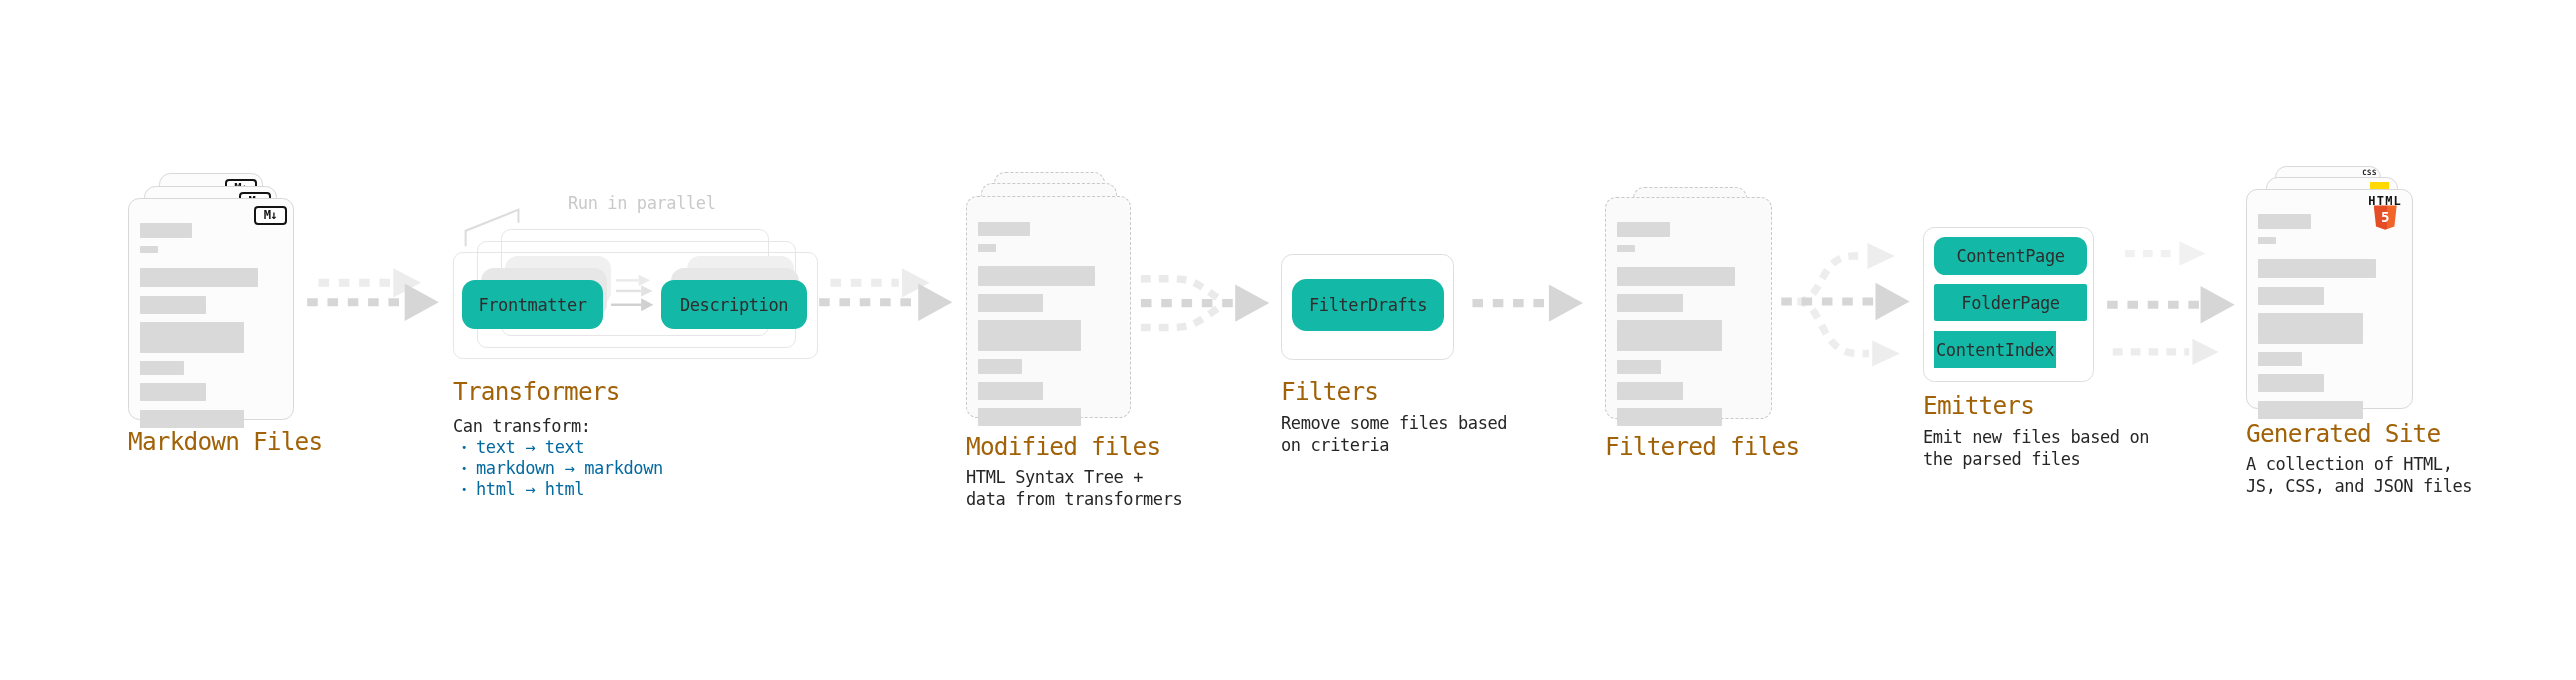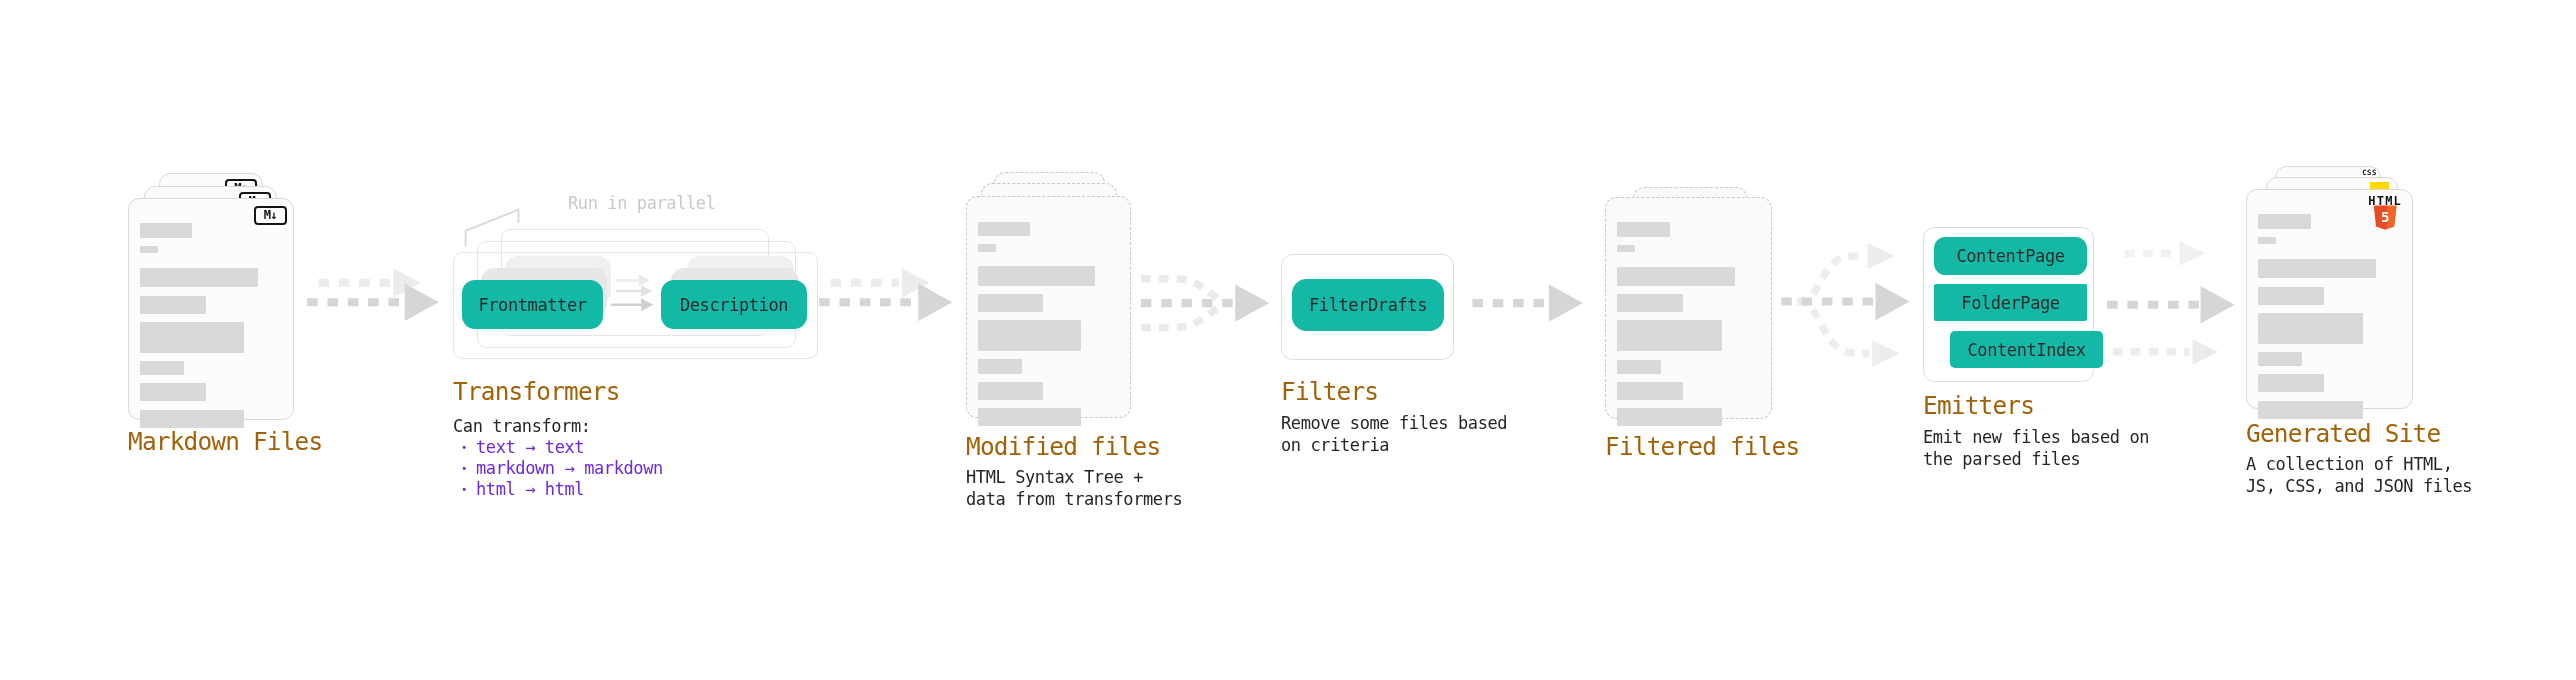--- a/index.html
+++ b/index.html
@@ -45,21 +45,21 @@
   .tcontainer{position:absolute;border:1.6px solid #e6e6e6;border-radius:9.8px;box-sizing:border-box;background:transparent;}
   .fcontainer{position:absolute;border:1.6px solid #dedede;border-radius:11.4px;box-sizing:border-box;background:transparent;}
   .pill{position:absolute;border-radius:13px;background:#14b8a6;display:flex;align-items:center;justify-content:center;
         font-size:17px;letter-spacing:-0.4px;color:#2d2d2d;box-sizing:border-box;}
   .pill.ghost1{background:#e7e7e7;}
   .pill.ghost2{background:#f0f0f0;}
 
   
   .h{position:absolute;font-size:24.4px;letter-spacing:-0.8px;color:#a16207;white-space:nowrap;}
   .sub{position:absolute;font-size:17px;letter-spacing:-0.4px;color:#262626;line-height:22px;white-space:pre-line;}
-  .bullet{position:absolute;font-size:17px;letter-spacing:-0.4px;color:#6d28d9;white-space:nowrap;}
+  .bullet{position:absolute;font-size:17px;letter-spacing:-0.4px;color:#0369a1;white-space:nowrap;}
   .bullet::before{content:"•";font-size:10.6px;vertical-align:2.4px;margin-right:9px;}
   .annotation{position:absolute;font-size:17px;letter-spacing:-0.4px;color:#c9c9c9;white-space:nowrap;}
 </style>
 </head>
 <body>
 
 <div class="canvas">
 
   <svg class="overlay" width="2576" height="681" viewBox="0 0 3170 838">
 
@@ -202,21 +202,21 @@
           <div class="bar b7"></div>
           <div class="bar b8"></div>
         </div>
       </div>
     </div>
     <div class="h" style="left:1605px;top:432px;">Filtered files</div>
 
     <div class="fcontainer" style="left:1923px;top:227px;width:171px;height:155px;"></div>
     <div class="pill" style="left:1934px;top:237px;width:153px;height:38px;border-radius:11.4px;">ContentPage</div>
     <div class="pill" style="left:1934px;top:284px;width:153px;height:37px;border-radius:2px;">FolderPage</div>
-    <div class="pill" style="left:1934px;top:331px;width:153px;height:37px;border-radius:5px;margin-left:16px;">ContentIndex</div>
+    <div class="pill" style="left:1934px;top:331px;width:122px;height:37px;border-radius:0;">ContentIndex</div>
     <div class="h" style="left:1923px;top:391px;">Emitters</div>
     <div class="sub" style="left:1923px;top:426px;">Emit new files based on
 the parsed files</div>
 
     <div class="stack" style="left:2246px;top:166px;width:167px;height:243px;">
       <div class="card" style="left:29px;top:0;width:106px;height:65px;">
         <div class="css-badge">
           <div class="css-word">CSS</div>
           <div class="css-bar"></div>
         </div>

